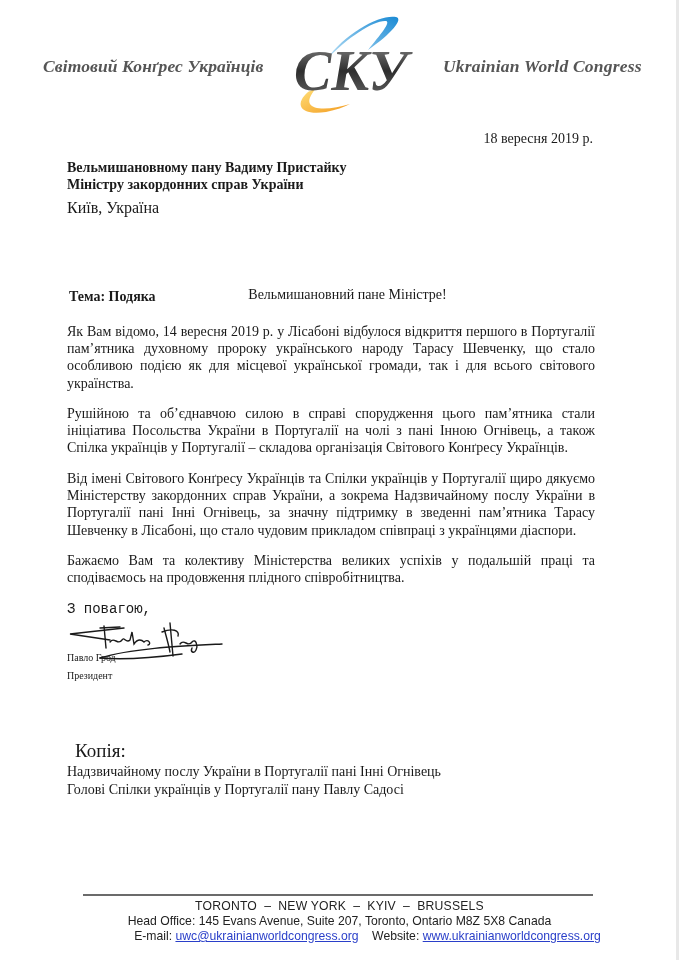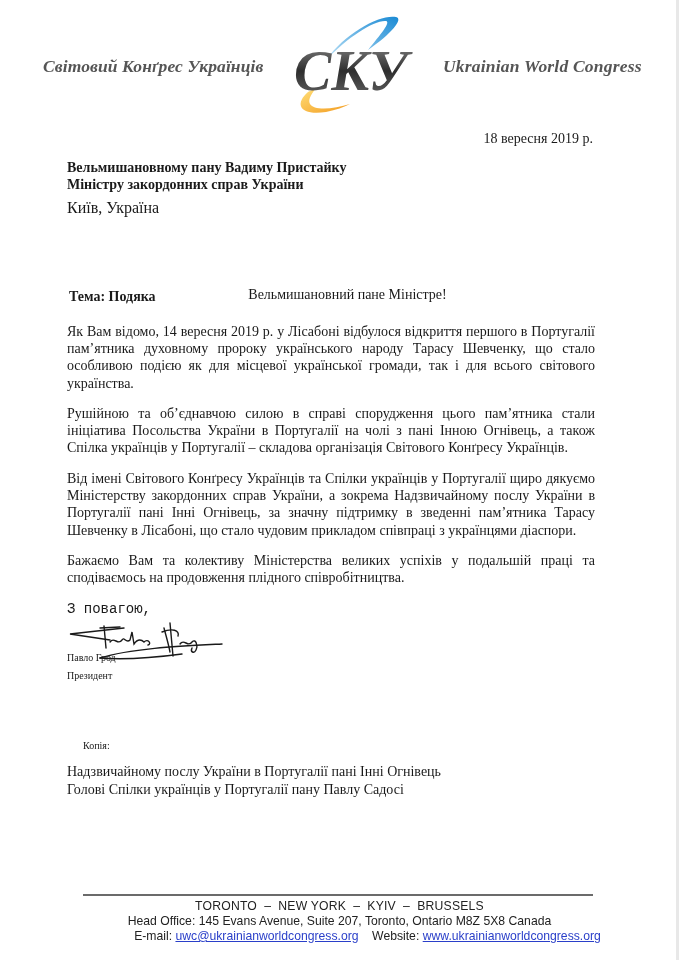--- a/index.html
+++ b/index.html
@@ -22,21 +22,21 @@
 
     .body { position: absolute; left: 67px; width: 528px; font-size: 14px; line-height: 17.2px; text-align: justify; }
     .p1 { top: 323px; }
     .p2 { top: 405px; }
     .p3 { top: 470px; }
     .p4 { top: 552px; }
 
     .closing { position: absolute; left: 67px; top: 601px; font-size: 14px; font-family: Liberation Mono, monospace; }
     .signature { position: absolute; left: 62px; top: 618px; width: 170px; height: 50px; }
     .signer { position: absolute; left: 67px; top: 649px; font-size: 10px; line-height: 18px; }
-    .copy-label { position: absolute; left: 83px; top: 740px; font-size: 10px; }
+    .copy-label { position: absolute; left: 75px; top: 740px; font-size: 19px; }
     .copy-list { position: absolute; left: 67px; top: 763px; font-size: 14px; line-height: 17.5px; }
 
     .footer-rule { position: absolute; left: 83px; top: 894px; width: 510px; height: 2px; background: #6b6b6b; }
     .footer { position: absolute; left: 0; width: 679px; text-align: center; font-size: 12.2px; color: #222; line-height: 15px; }
     .f1 { top: 899px; letter-spacing: 0.2px; }
     .f2 { top: 914px; }
     .f3 { top: 929px; padding-left: 28px; }
     .link { color: #2a3fc9; text-decoration: underline; }
   </style>
 </head>

